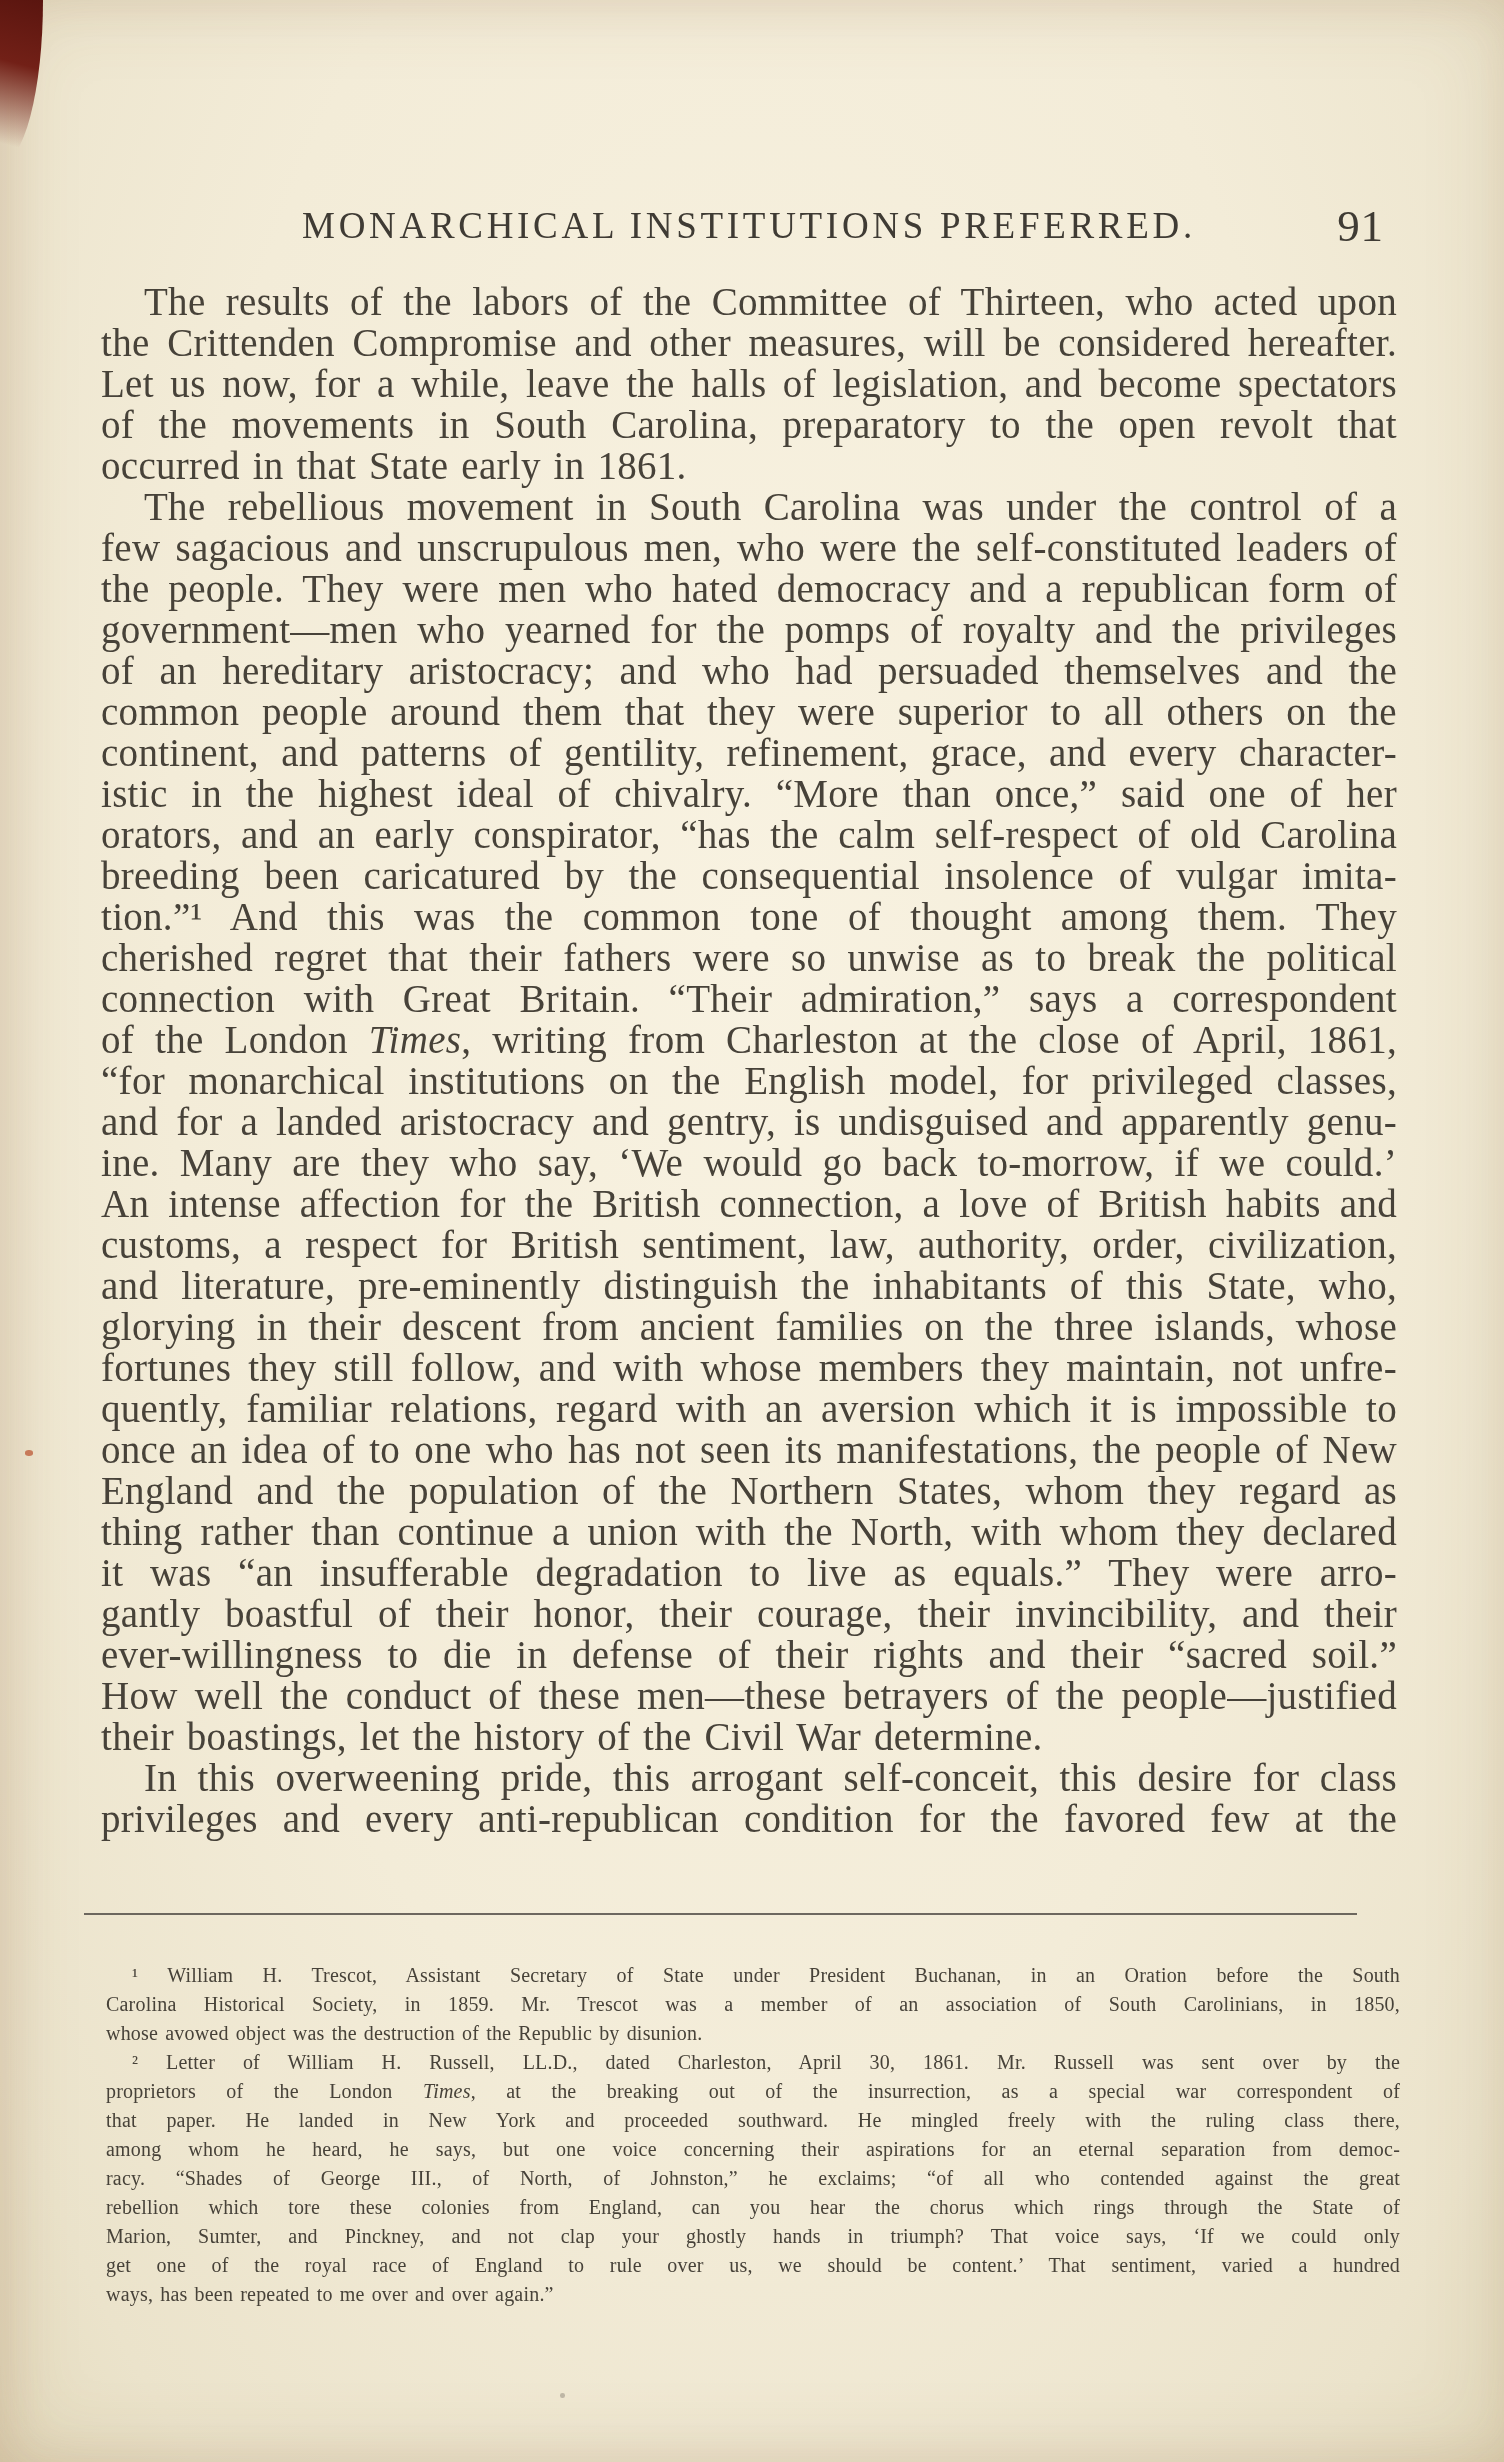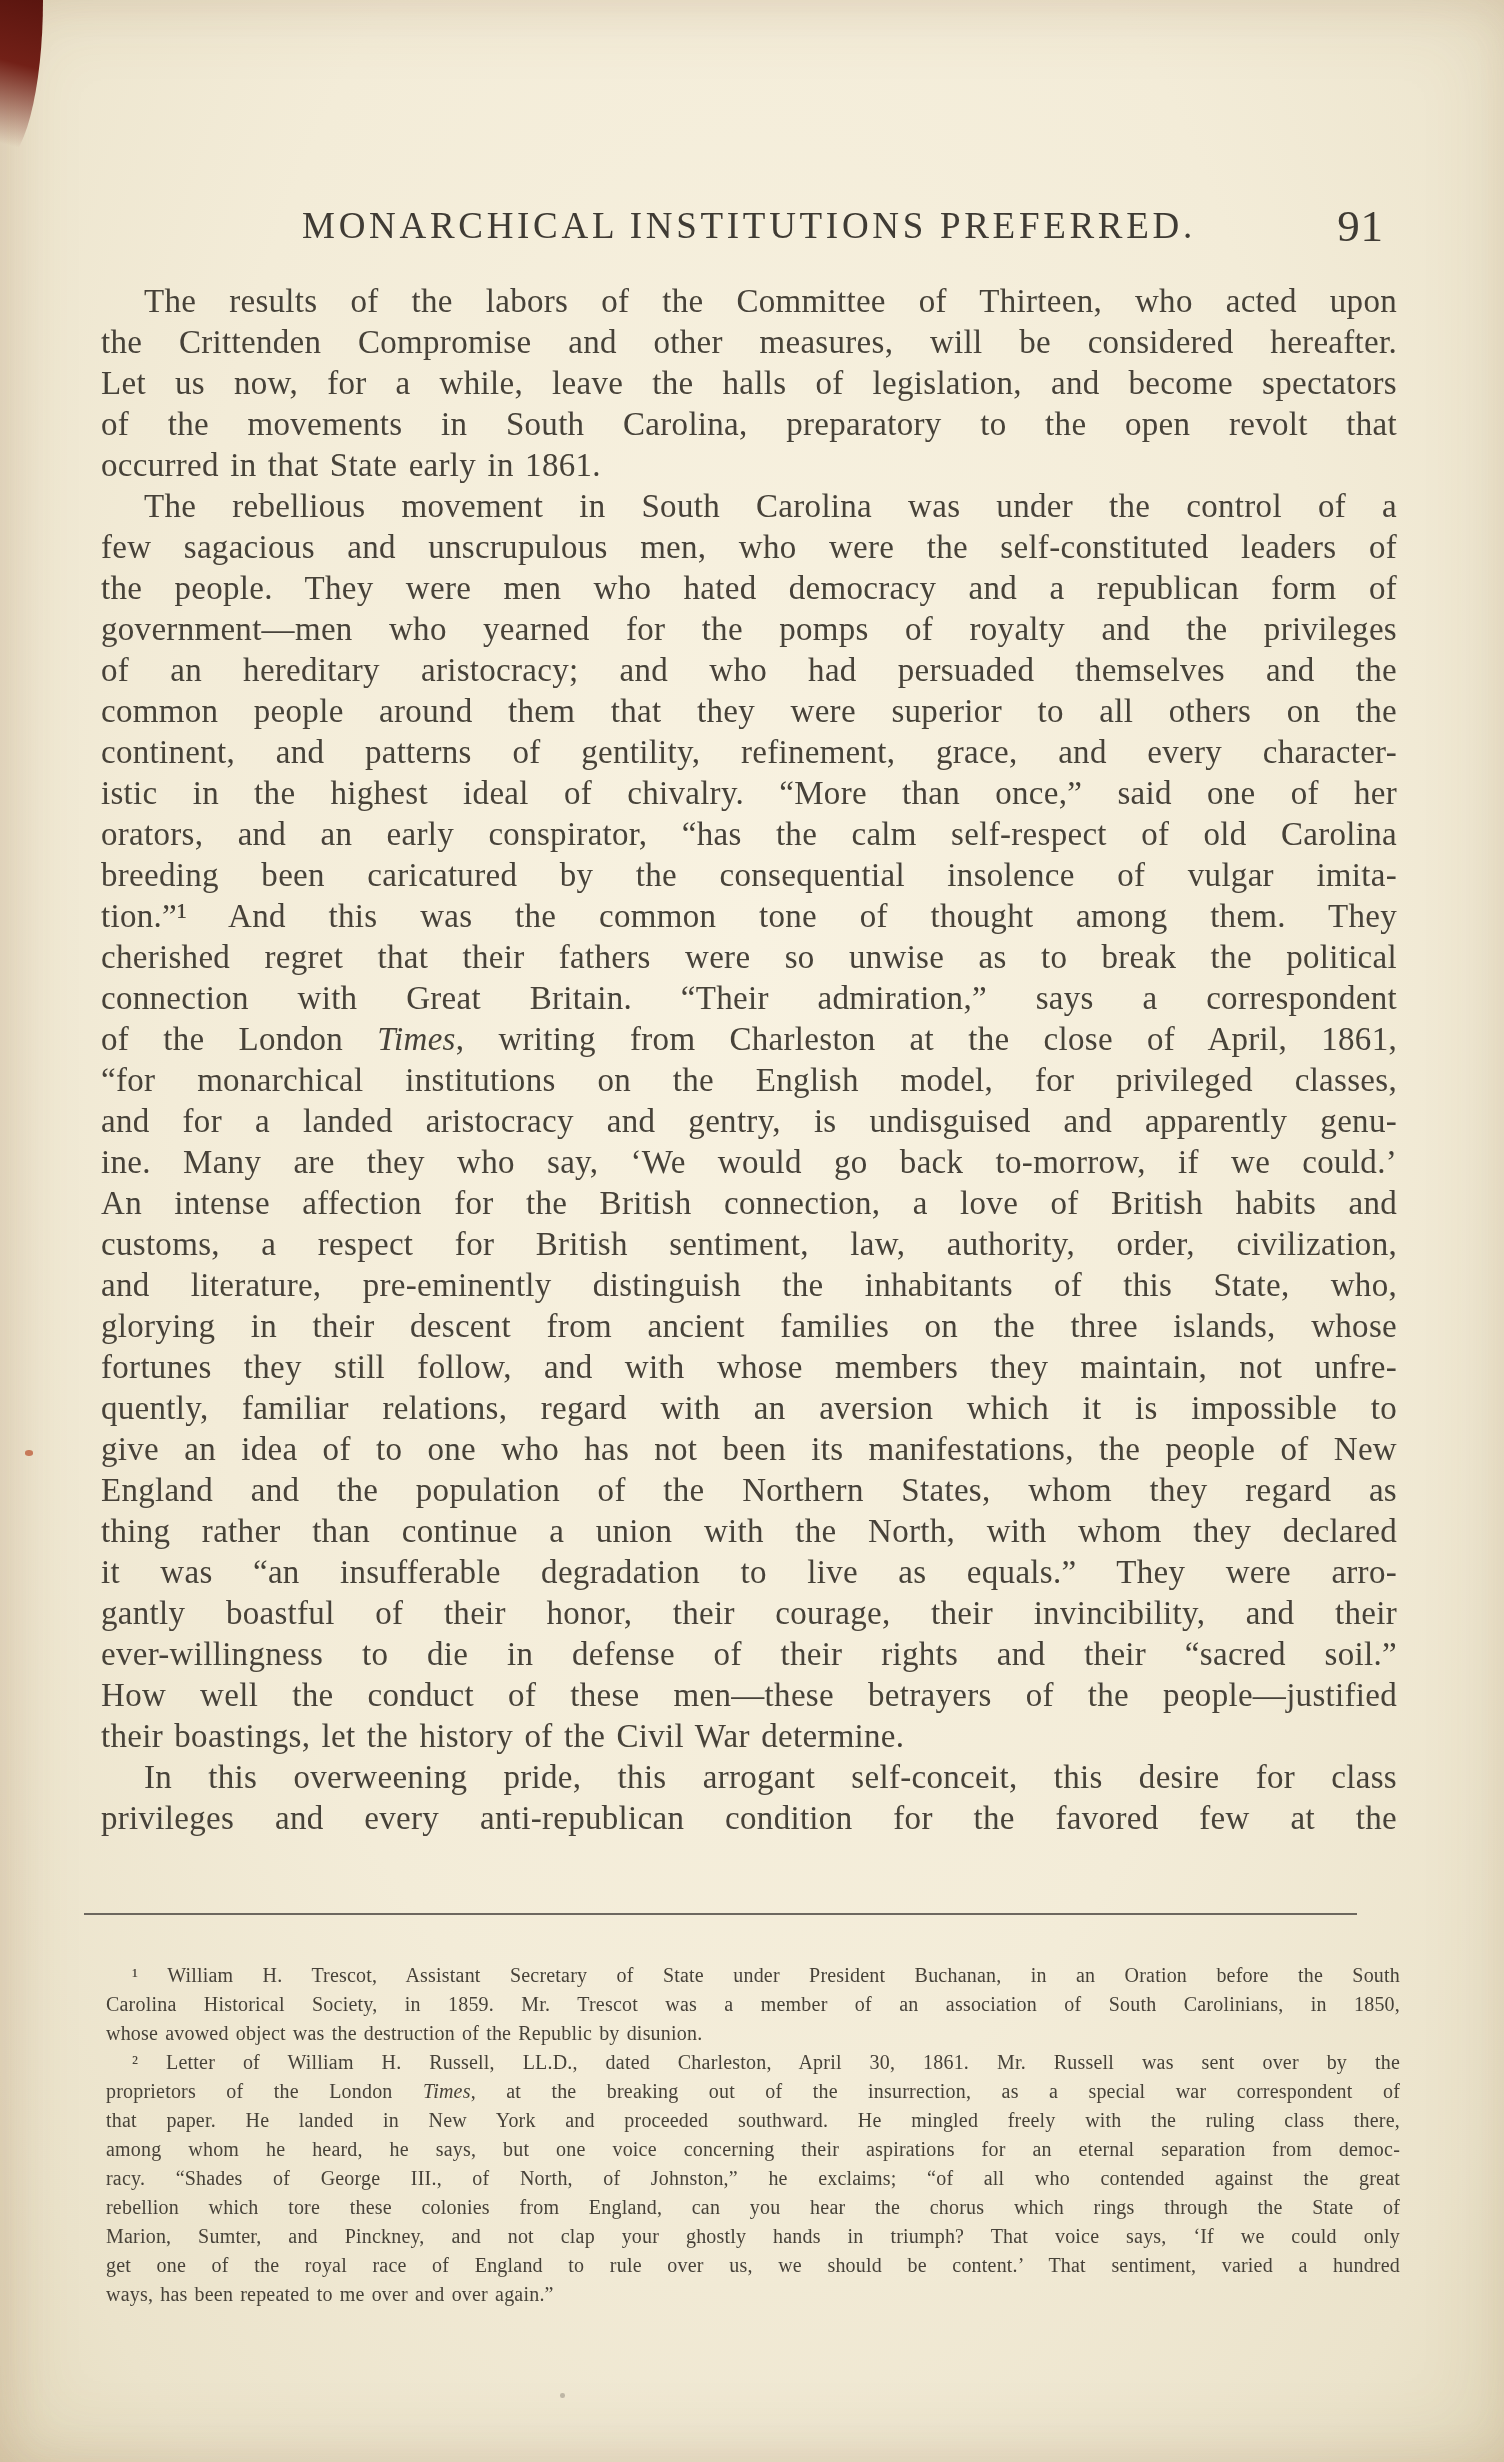--- a/index.html
+++ b/index.html
@@ -28,21 +28,21 @@
     font-size:37px;letter-spacing:3.7px;
     color:#3f3b34;
   }
   .pagenum{
     position:absolute;right:13px;top:-3.7px;
     font-size:45px;letter-spacing:0.9px;color:#3f3b34;
   }
   .body{position:absolute;left:101px;top:281px;width:1296px;}
   .line{
     line-height:41px;height:41px;
-    font-size:33px;letter-spacing:0.3px;word-spacing:2.8px;
+    font-size:39px;letter-spacing:0.3px;word-spacing:2.8px;
     text-align:justify;text-align-last:justify;
     white-space:normal;
   }
   .line.last{text-align-last:left;}
   .line.indent{text-indent:43px;}
   .rule{
     position:absolute;left:84px;top:1913px;width:1273px;height:1.9px;
     background:var(--rule,#55504a);opacity:.85;
   }
   .footnotes{position:absolute;left:82px;top:1961px;width:1318px;}
@@ -91,21 +91,21 @@
         <div class="line"><span>of the London </span><i>Times</i><span>, writing from Charleston at the close of April, 1861,</span></div>
         <div class="line"><span>“for monarchical institutions on the English model, for privileged classes,</span></div>
         <div class="line"><span>and for a landed aristocracy and gentry, is undisguised and apparently genu-</span></div>
         <div class="line"><span>ine. Many are they who say, ‘We would go back to-morrow, if we could.’</span></div>
         <div class="line"><span>An intense affection for the British connection, a love of British habits and</span></div>
         <div class="line"><span>customs, a respect for British sentiment, law, authority, order, civilization,</span></div>
         <div class="line"><span>and literature, pre-eminently distinguish the inhabitants of this State, who,</span></div>
         <div class="line"><span>glorying in their descent from ancient families on the three islands, whose</span></div>
         <div class="line"><span>fortunes they still follow, and with whose members they maintain, not unfre-</span></div>
         <div class="line"><span>quently, familiar relations, regard with an aversion which it is impossible to</span></div>
-        <div class="line"><span>give an idea of to one who has not been its manifestations, the people of New</span></div>
+        <div class="line"><span>once an idea of to one who has not seen its manifestations, the people of New</span></div>
         <div class="line"><span>England and the population of the Northern States, whom they regard as</span></div>
         <div class="line"><span>thing rather than continue a union with the North, with whom they declared</span></div>
         <div class="line"><span>it was “an insufferable degradation to live as equals.” They were arro-</span></div>
         <div class="line"><span>gantly boastful of their honor, their courage, their invincibility, and their</span></div>
         <div class="line"><span>ever-willingness to die in defense of their rights and their “sacred soil.”</span></div>
         <div class="line"><span>How well the conduct of these men—these betrayers of the people—justified</span></div>
         <div class="line last"><span>their boastings, let the history of the Civil War determine.</span></div>
       </div>
       <div>
         <div class="line indent"><span>In this overweening pride, this arrogant self-conceit, this desire for class</span></div>

